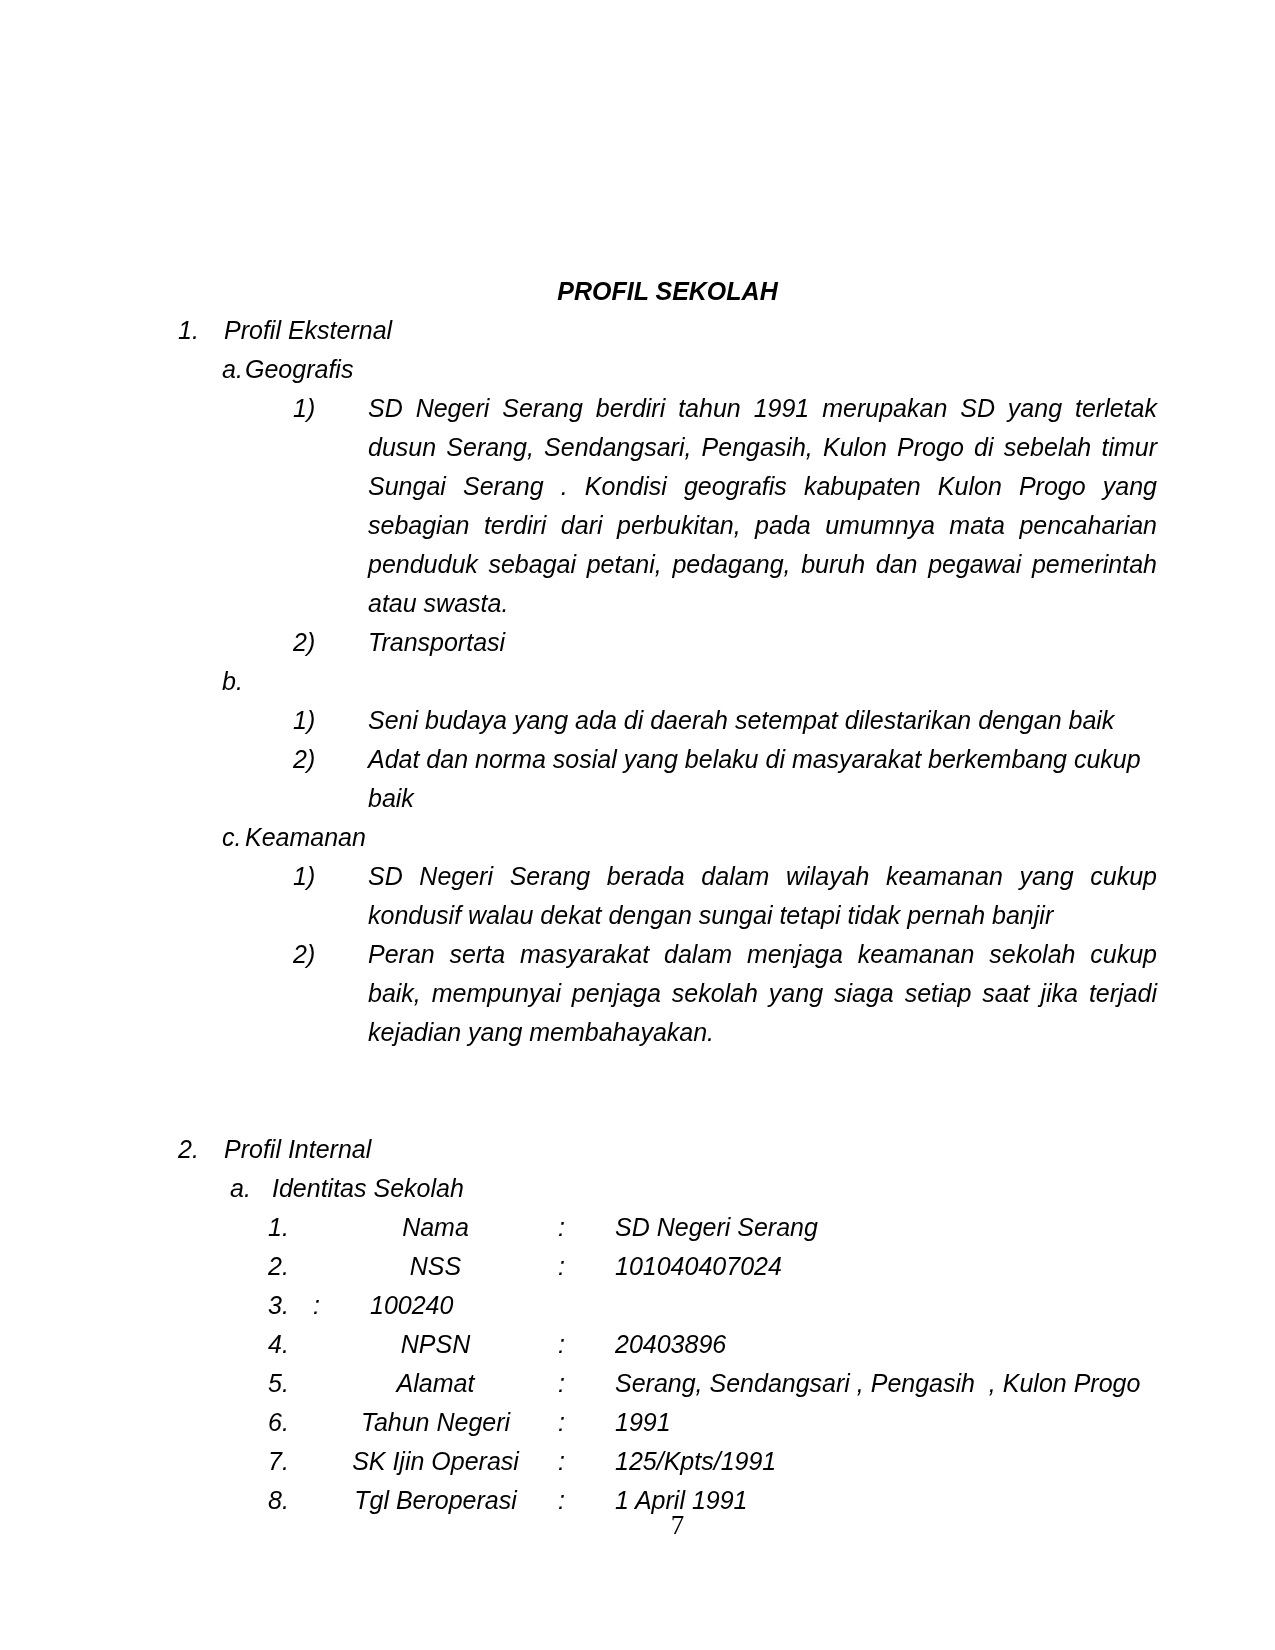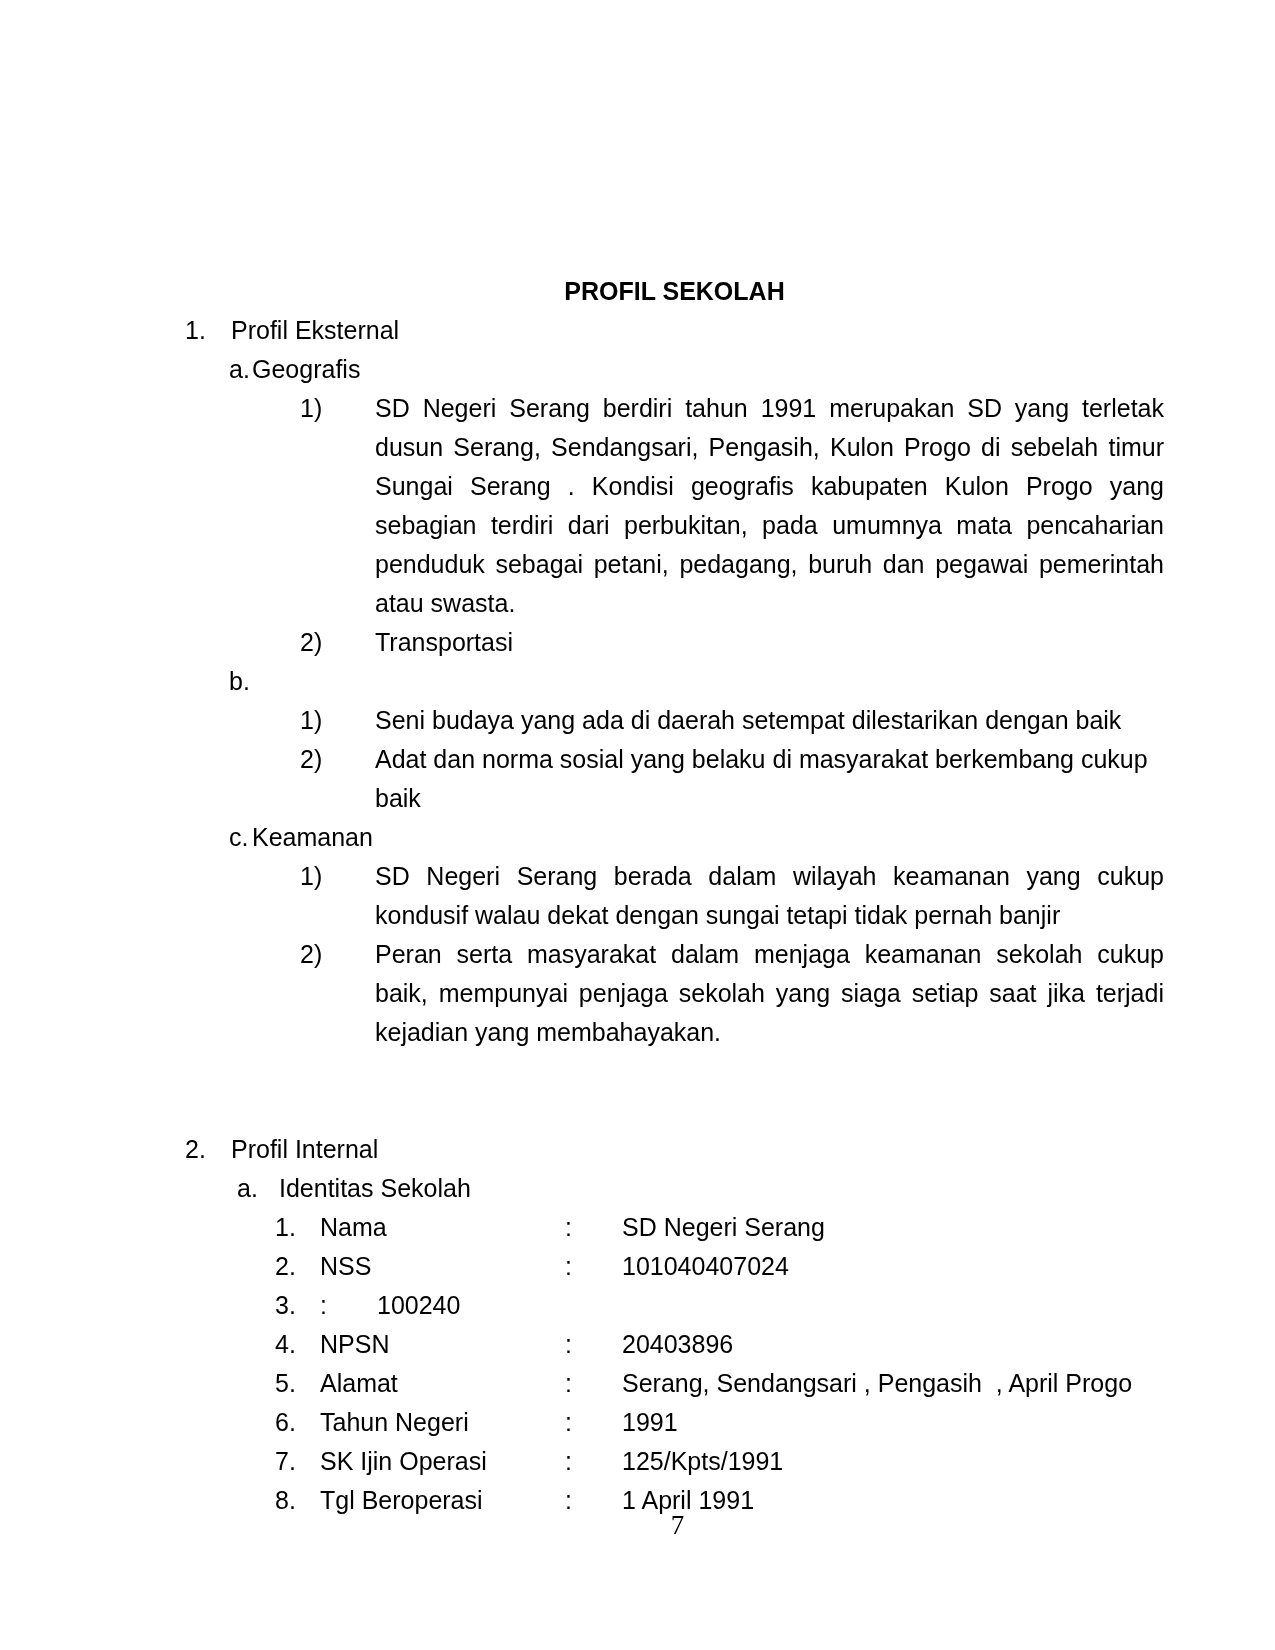--- a/index.html
+++ b/index.html
@@ -8,23 +8,24 @@
     width: 1275px;
     height: 1650px;
     background: #ffffff;
     font-family: "Liberation Sans", sans-serif;
     font-size: 25px;
     color: #000000;
     overflow: hidden;
   }
   .content {
     position: absolute;
-    left: 185px;
+    left: 178px;
     top: 272px;
     width: 979px;
+    font-style: italic;
   }
   .doc-title {
     text-align: center;
     font-weight: bold;
     line-height: 39px;
   }
   .t-row { display: flex; line-height: 39px; }
   .marker { flex-shrink: 0; }
   .level1 .marker { width: 46px; }
   .level2 { margin-left: 44px; }
@@ -37,21 +38,21 @@
     margin-left: 159px;
     width: 820px;
     line-height: 39px;
     text-align: justify;
   }
   .s2a { margin-left: 52px; }
   .s2a .marker { width: 42px; }
   .blank { height: 78px; }
   .id-row { display: flex; line-height: 39px; margin-left: 90px; }
   .id-num { width: 45px; flex-shrink: 0; }
-  .id-label { width: 245px; flex-shrink: 0; }
+  .id-label { width: 245px; flex-shrink: 0; text-align: center; }
   .id-colon { width: 17px; flex-shrink: 0; }
   .id-value { white-space: pre-wrap; margin-left: 40px; }
   .page-num {
     position: absolute;
     left: 188px;
     top: 1510px;
     width: 979px;
     text-align: center;
     font-family: "Liberation Serif", serif;
     font-size: 27px;
@@ -146,21 +147,21 @@
       <div class="id-row">
         <div class="id-num">4.</div>
         <div class="id-label">NPSN</div>
         <div class="id-colon">:</div>
         <div class="id-value">20403896</div>
       </div>
       <div class="id-row">
         <div class="id-num">5.</div>
         <div class="id-label">Alamat</div>
         <div class="id-colon">:</div>
-        <div class="id-value">Serang, Sendangsari , Pengasih  , April Progo</div>
+        <div class="id-value">Serang, Sendangsari , Pengasih  , Kulon Progo</div>
       </div>
       <div class="id-row">
         <div class="id-num">6.</div>
         <div class="id-label">Tahun Negeri</div>
         <div class="id-colon">:</div>
         <div class="id-value">1991</div>
       </div>
       <div class="id-row">
         <div class="id-num">7.</div>
         <div class="id-label">SK Ijin Operasi</div>

